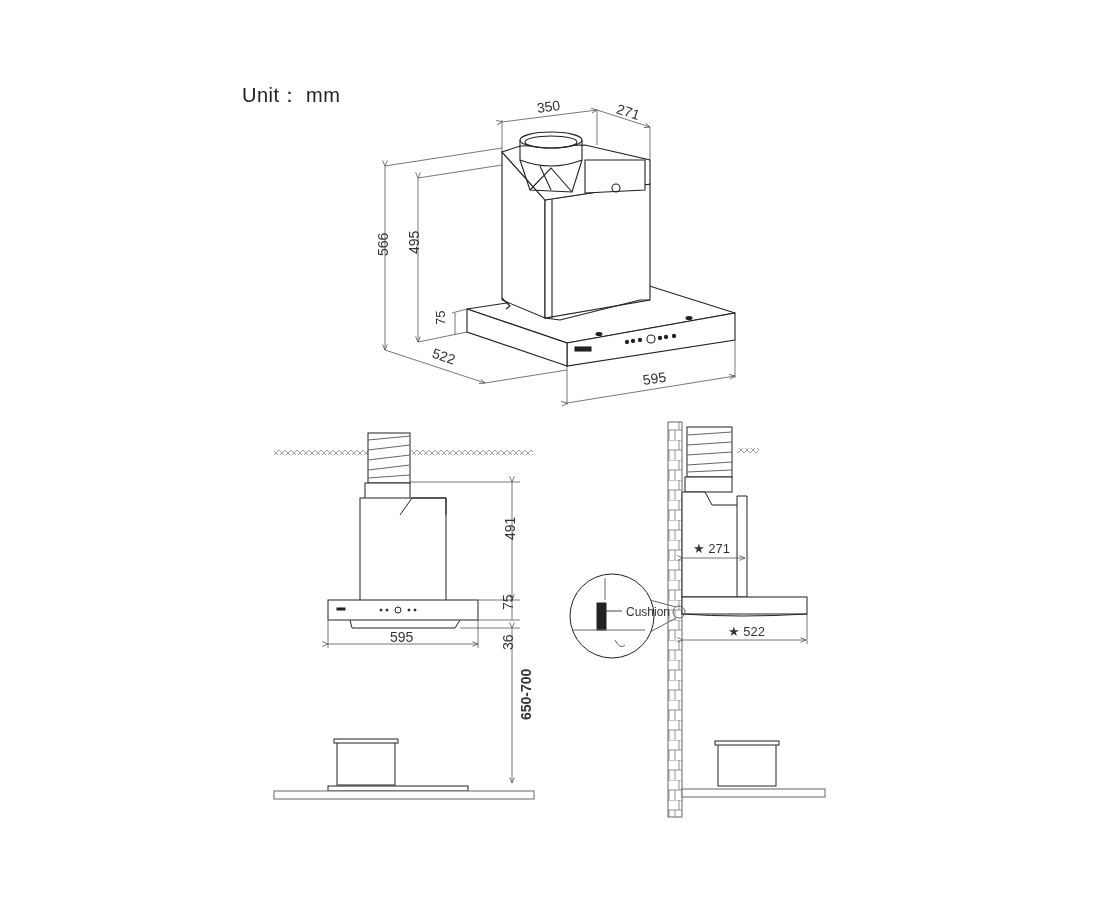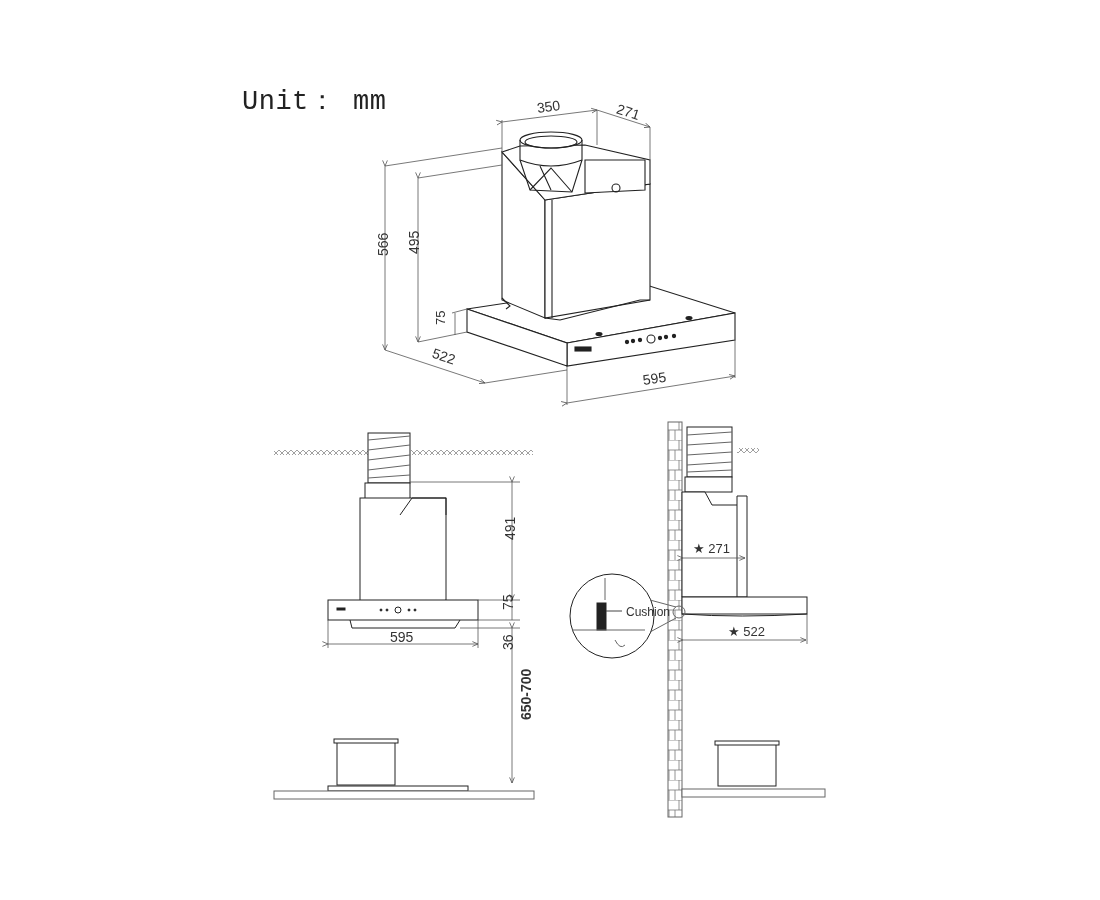--- a/index.html
+++ b/index.html
@@ -1,17 +1,17 @@
 <!DOCTYPE html>
 <html><head>
 <meta charset="utf-8">
 <style>
   html, body { margin:0; padding:0; background:#ffffff; }
   body { width:1100px; height:900px; position:relative; overflow:hidden; font-family:"Liberation Sans", sans-serif; }
-  .unit-label { position:absolute; left:242px; top:82px; font-family:Liberation Mono, monospace; font-size:27px; color:#222; letter-spacing:0.5px; }
+  .unit-label { position:absolute; left:242px; top:82px; font-family:Liberation Sans, sans-serif; font-size:20px; color:#222; letter-spacing:0.5px; }
   svg { position:absolute; left:0; top:0; }
   .dim { font-family:"Liberation Sans Narrow","Liberation Sans", sans-serif; fill:#333; }
 </style>
 </head>
 <body>
 
 <div class="unit-label">Unit： mm</div>
 
 <svg width="1100" height="900" viewBox="0 0 1100 900">
   <defs>

